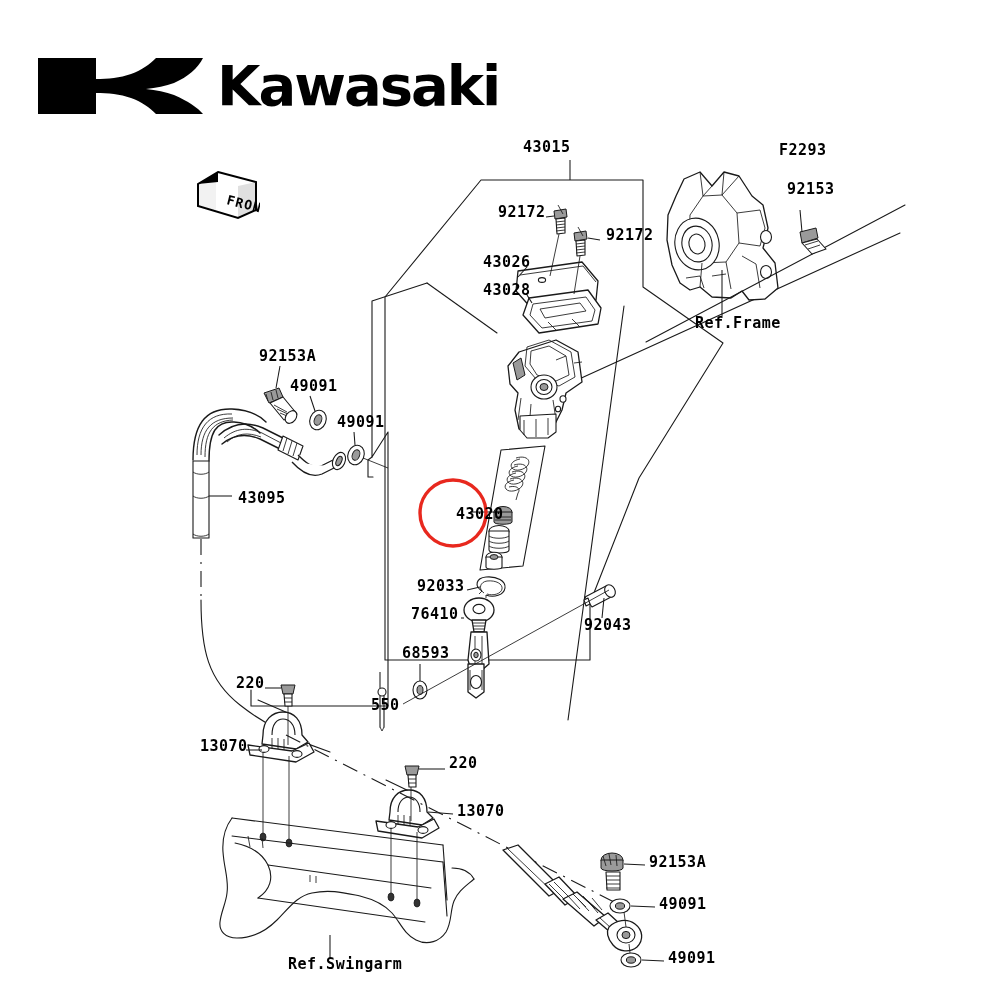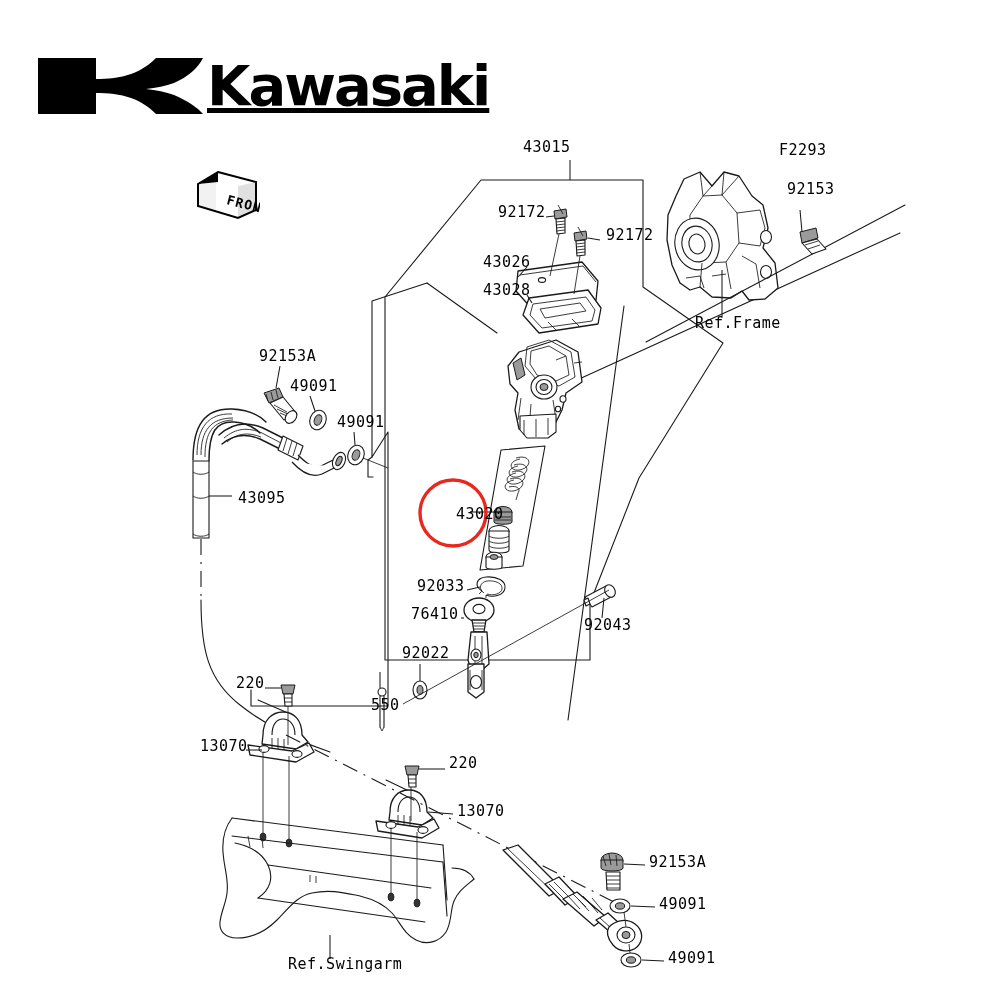--- a/index.html
+++ b/index.html
@@ -1,22 +1,22 @@
 <!DOCTYPE html>
 <html><head>
 <meta charset="utf-8">
 <style>
   html,body{margin:0;padding:0;background:#ffffff;}
   body{width:1000px;height:1000px;overflow:hidden;
        font-family:"DejaVu Sans Mono","Liberation Mono",monospace;}
   #stage{position:relative;width:1000px;height:1000px;background:#fff;}
   #svgroot{position:absolute;left:0;top:0;width:1000px;height:1000px;}
   .lbl{position:absolute;font-family:"DejaVu Sans Mono","Liberation Mono",monospace;
-       font-size:15px;color:#000;white-space:nowrap;letter-spacing:0.5px;}
-  #brand{position:absolute;left:38px;top:58px;height:56px;display:flex;align-items:center;gap:4px;text-decoration:underline;}
+       font-size:15px;color:#000;white-space:nowrap;letter-spacing:0.5px;font-weight:bold;}
+  #brand{position:absolute;left:38px;top:58px;height:56px;display:flex;align-items:center;gap:14px;}
   #brandmark{width:165px;height:56px;}
   #brandtext{font-family:"DejaVu Sans","Liberation Sans",sans-serif;
        font-size:56px;font-weight:bold;color:#000;letter-spacing:-2px;line-height:56px;}
   #frontbadge{position:absolute;left:196px;top:168px;width:64px;height:54px;}
 </style>
 </head>
 <body>
 
 <div id="stage">
 
@@ -411,21 +411,21 @@
   <div class="lbl" style="left:695px;top:314px;">Ref.Frame</div>
   <div class="lbl" style="left:259px;top:347px;">92153A</div>
   <div class="lbl" style="left:290px;top:377px;">49091</div>
   <div class="lbl" style="left:337px;top:413px;">49091</div>
   <div class="lbl" style="left:238px;top:489px;">43095</div>
   <div class="lbl" style="left:428px;top:505px;margin-left:28px;">43020</div>
   <div class="lbl" style="left:417px;top:577px;text-align:center;">92033</div>
   <div class="lbl" style="left:411px;top:605px;">76410</div>
   <div class="lbl" style="left:584px;top:616px;">92043</div>
   <div class="lbl" style="left:371px;top:656px;margin-top:40px;">550</div>
-  <div class="lbl" style="left:402px;top:644px;">92022</div>
+  <div class="lbl" style="left:402px;top:644px;">68593</div>
   <div class="lbl" style="left:236px;top:674px;">220</div>
   <div class="lbl" style="left:200px;top:737px;">13070</div>
   <div class="lbl" style="left:449px;top:754px;">220</div>
   <div class="lbl" style="left:457px;top:802px;">13070</div>
   <div class="lbl" style="left:649px;top:853px;">92153A</div>
   <div class="lbl" style="left:659px;top:895px;">49091</div>
   <div class="lbl" style="left:668px;top:949px;">49091</div>
   <div class="lbl" style="left:288px;top:955px;">Ref.Swingarm</div>
 
 </div>

